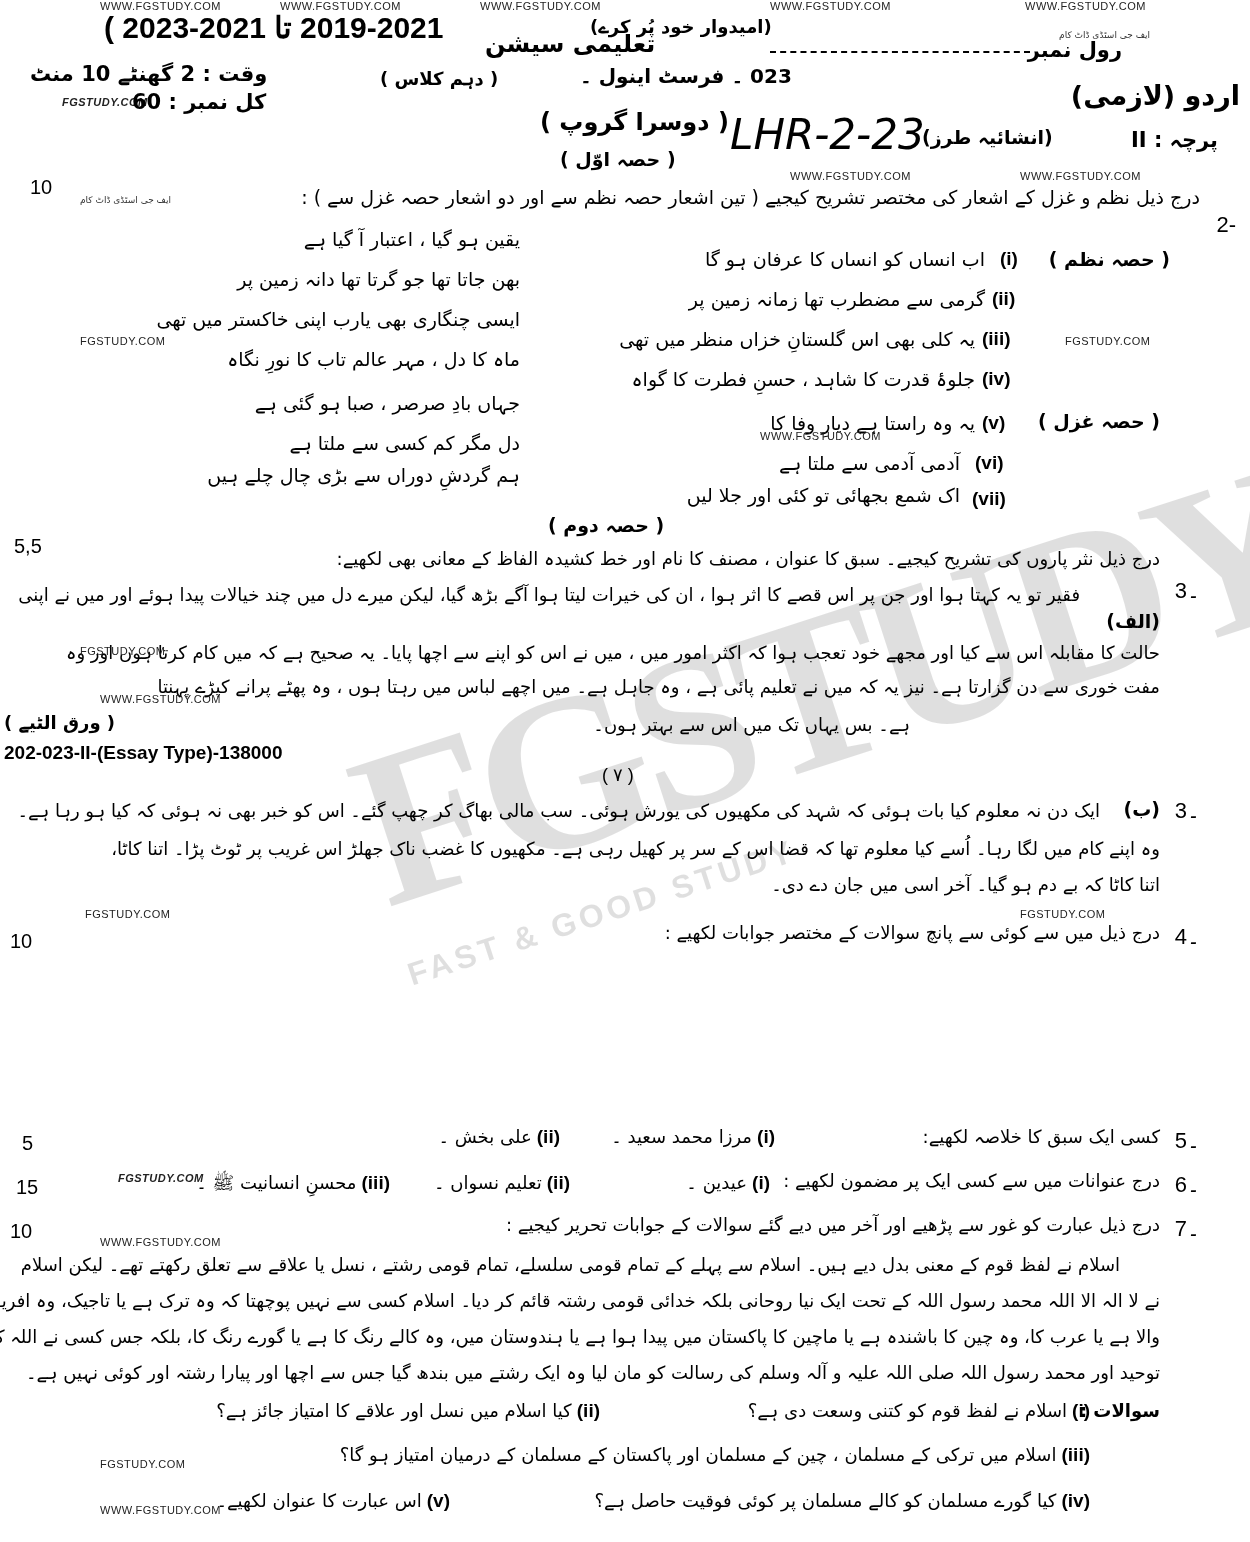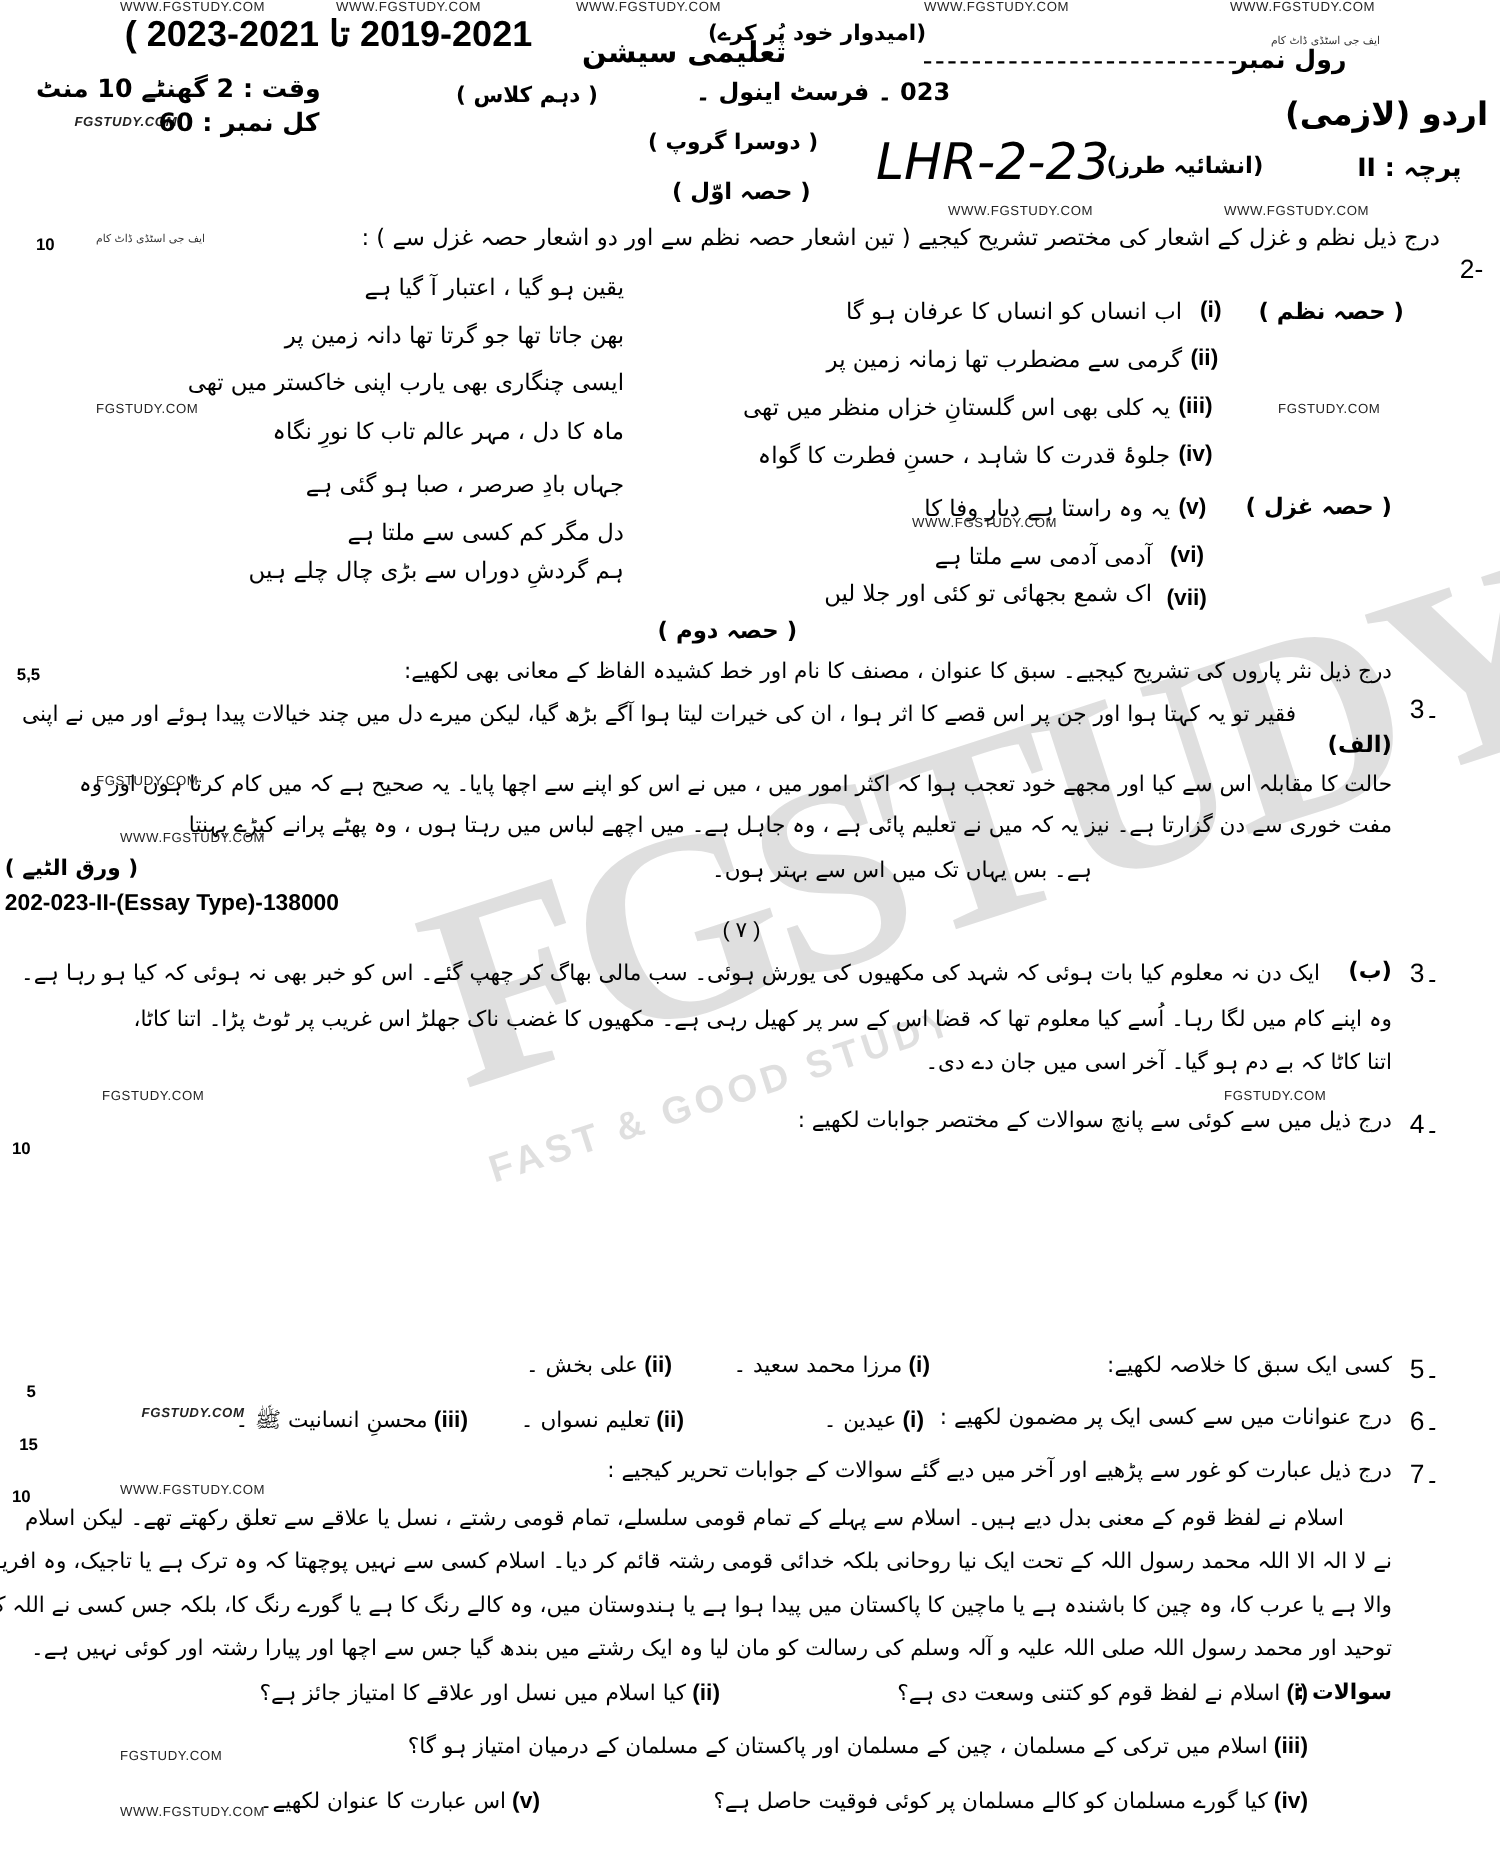--- a/index.html
+++ b/index.html
@@ -3,21 +3,21 @@
 <meta charset="utf-8">
 <style>
   html,body{margin:0;padding:0;background:#ffffff;}
   body{width:1250px;height:1542px;position:relative;overflow:hidden;color:#000;
        font-family:"DejaVu Sans",sans-serif;}
   .abs{position:absolute;}
   .ur{direction:rtl;font-family:"DejaVu Sans",sans-serif;white-space:nowrap;}
   .en{direction:ltr;font-family:"Liberation Sans",sans-serif;white-space:nowrap;}
   .wm{font-family:"Liberation Sans",sans-serif;font-size:11px;color:#222;letter-spacing:0.5px;white-space:nowrap;}
   .wm-ur{font-family:"DejaVu Sans",sans-serif;font-size:9px;color:#333;direction:rtl;white-space:nowrap;}
-  .marks{font-family:"Liberation Sans",sans-serif;font-size:14px;font-weight:bold;margin-top:19px;}
+  .marks{font-family:"Liberation Sans",sans-serif;font-size:20px;font-weight:normal;}
   .qnum{font-family:"Liberation Sans",sans-serif;font-size:22px;}
   .sec{font-weight:bold;font-size:19px;}
   .line{font-size:19px;}
   .prose{font-size:18px;}
   .sub{font-family:"Liberation Sans",sans-serif;font-size:19px;font-weight:bold;}
   .big-watermark{position:absolute;left:360px;top:620px;width:580px;height:320px;
        transform:rotate(-18deg);opacity:0.12;pointer-events:none;}
   .big-watermark .t{font-family:"Liberation Serif",serif;font-size:220px;font-weight:bold;color:#000;letter-spacing:-10px;}
   .big-watermark .s{font-family:"Liberation Sans",sans-serif;font-size:32px;font-weight:bold;color:#000;letter-spacing:4px;}
   .dash{border-bottom:2px dashed #000;display:inline-block;width:260px;height:10px;}
@@ -45,21 +45,21 @@
 <div class="abs ur" style="left:590px;top:16px;font-size:18px;font-weight:bold;">(امیدوار خود پُر کرے)</div>
 <div class="abs" style="left:770px;top:38px;"><span class="dash"></span></div>
 <div class="abs ur" style="right:128px;top:38px;font-size:21px;font-weight:bold;">رول نمبر</div>
 
 <div class="abs ur" style="left:30px;top:62px;font-size:21px;font-weight:bold;">وقت : 2 گھنٹے 10 منٹ</div>
 <div class="abs wm" style="left:62px;top:96px;font-style:italic;font-weight:bold;">FGSTUDY.COM</div>
 <div class="abs ur" style="left:132px;top:90px;font-size:21px;font-weight:bold;text-align:center;">کل نمبر : 60</div>
 
 <div class="abs ur" style="left:380px;top:68px;font-size:18px;font-weight:bold;">( دہم کلاس )</div>
 <div class="abs ur" style="left:580px;top:64px;font-size:20px;font-weight:bold;">023 ۔ فرسٹ اینول ۔</div>
-<div class="abs ur" style="left:540px;top:108px;font-size:18px;font-weight:bold;">( دوسرا گروپ )</div>
+<div class="abs ur" style="left:540px;top:108px;font-size:24px;font-weight:bold;">( دوسرا گروپ )</div>
 <div class="abs ur" style="left:560px;top:148px;font-size:19px;font-weight:bold;">( حصہ اوّل )</div>
 
 <div class="abs ur" style="right:10px;top:80px;font-size:27px;font-weight:bold;">اردو (لازمی)</div>
 <div class="abs en" style="left:730px;top:110px;font-size:42px;font-family:'DejaVu Sans',sans-serif;font-weight:normal;font-style:italic;">LHR-2-23</div>
 <div class="abs ur" style="left:922px;top:126px;font-size:19px;font-weight:bold;">(انشائیہ طرز)</div>
 <div class="abs ur" style="right:32px;top:128px;font-size:21px;font-weight:bold;">پرچہ : II</div>
 <div class="abs wm" style="left:790px;top:170px;">WWW.FGSTUDY.COM</div>
 <div class="abs wm" style="left:1020px;top:170px;">WWW.FGSTUDY.COM</div>
 
 <div class="abs marks" style="left:30px;top:176px;">10</div>

